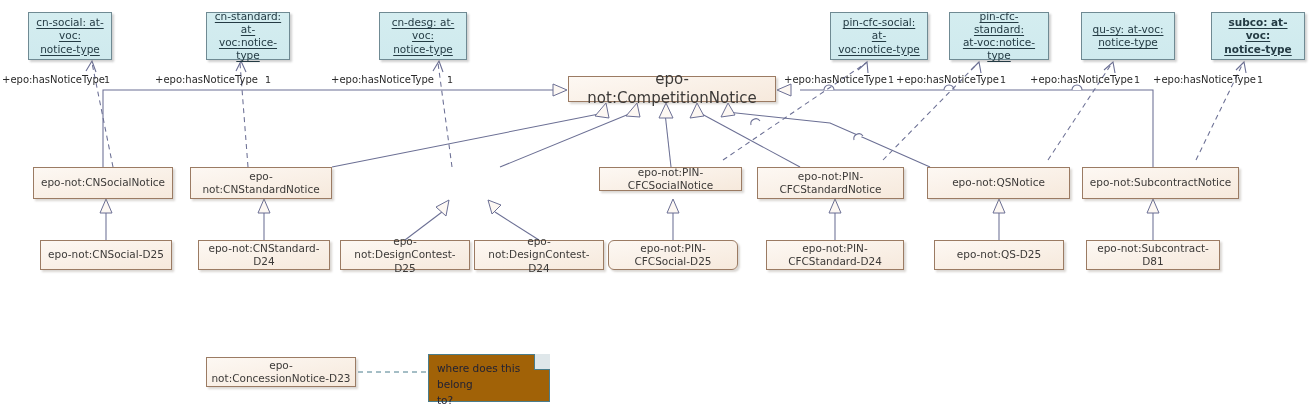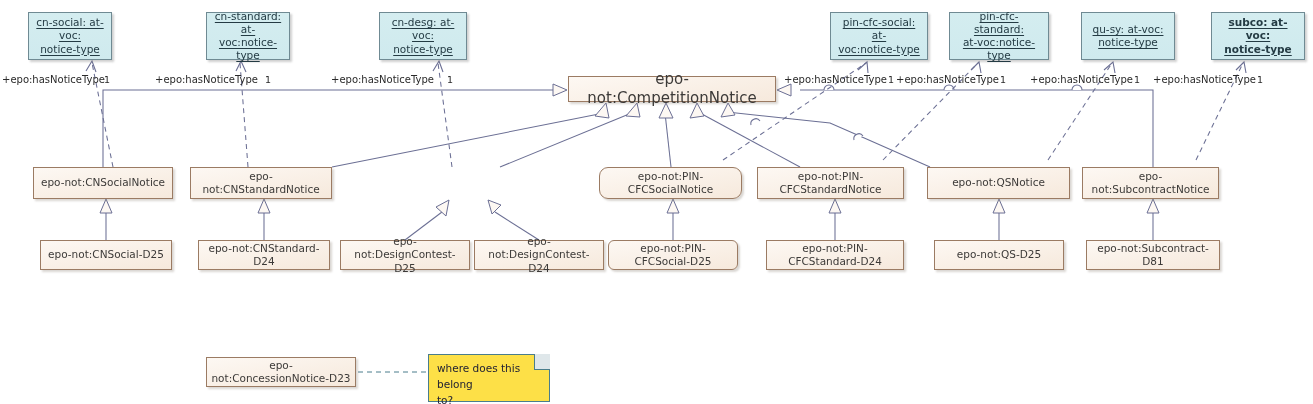--- a/index.html
+++ b/index.html
@@ -43,21 +43,21 @@
     box-shadow:2px 2px 2px rgba(150,140,130,0.35);
     color:#3c3a38;
     font-size:10.5px;
     padding:2px 4px;
   }
   .cls.main{font-size:15px;}
   
   .note{
     position:absolute;
     box-sizing:border-box;
-    background:#fde047;
+    background:#a16207;
     border:1px solid #4a7d8c;
     color:#223;
     font-size:10.5px;
     padding:6px 8px;
     line-height:1.5;
     z-index:5;
   }
   .note .fold{
     position:absolute;right:-1px;top:-1px;
     width:15px;height:15px;
@@ -230,30 +230,30 @@
   <div class="node cls main" style="left:568px;top:76px;width:208px;height:26px;">
     <span>epo-not:CompetitionNotice</span>
   </div>
 
   <div class="node cls" style="left:33px;top:167px;width:140px;height:32px;">
     <span>epo-not:CNSocialNotice</span>
   </div>
   <div class="node cls" style="left:190px;top:167px;width:142px;height:32px;">
     <span>epo-not:CNStandardNotice</span>
   </div>
-  <div class="node cls" style="left:599px;top:167px;width:143px;height:32px;border-radius:9px;">
+  <div class="node cls" style="left:599px;top:167px;width:143px;height:24px;">
     <span>epo-not:PIN-CFCSocialNotice</span>
   </div>
   <div class="node cls" style="left:757px;top:167px;width:147px;height:32px;">
     <span>epo-not:PIN-CFCStandardNotice</span>
   </div>
   <div class="node cls" style="left:927px;top:167px;width:143px;height:32px;">
     <span>epo-not:QSNotice</span>
   </div>
-  <div class="node cls" style="left:1082px;top:167px;width:137px;height:32px;">
+  <div class="node cls" style="left:1082px;top:167px;width:157px;height:32px;">
     <span>epo-not:SubcontractNotice</span>
   </div>
 
   <div class="node cls" style="left:40px;top:240px;width:132px;height:30px;">
     <span>epo-not:CNSocial-D25</span>
   </div>
   <div class="node cls" style="left:198px;top:240px;width:132px;height:30px;">
     <span>epo-not:CNStandard-D24</span>
   </div>
   <div class="node cls" style="left:340px;top:240px;width:130px;height:30px;">

